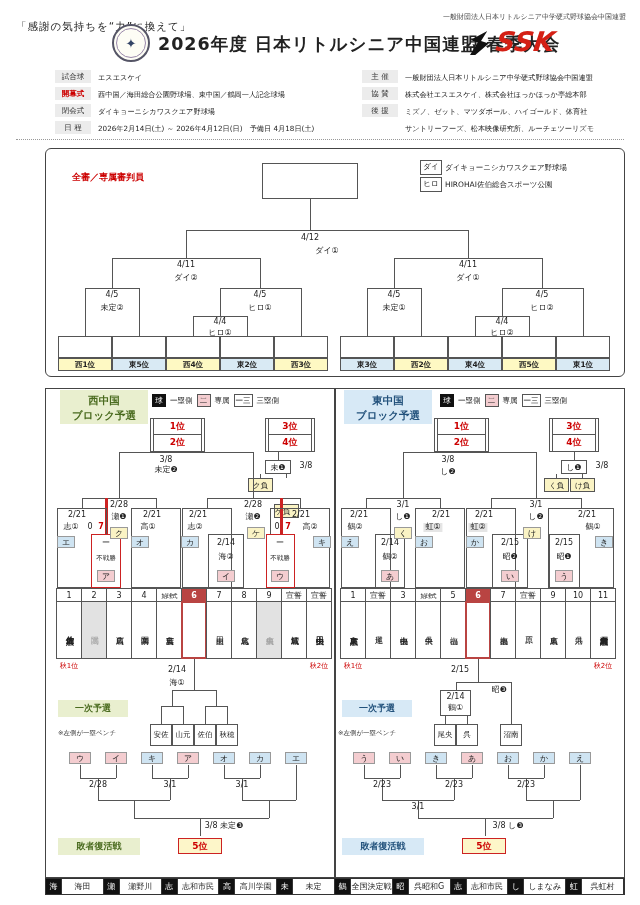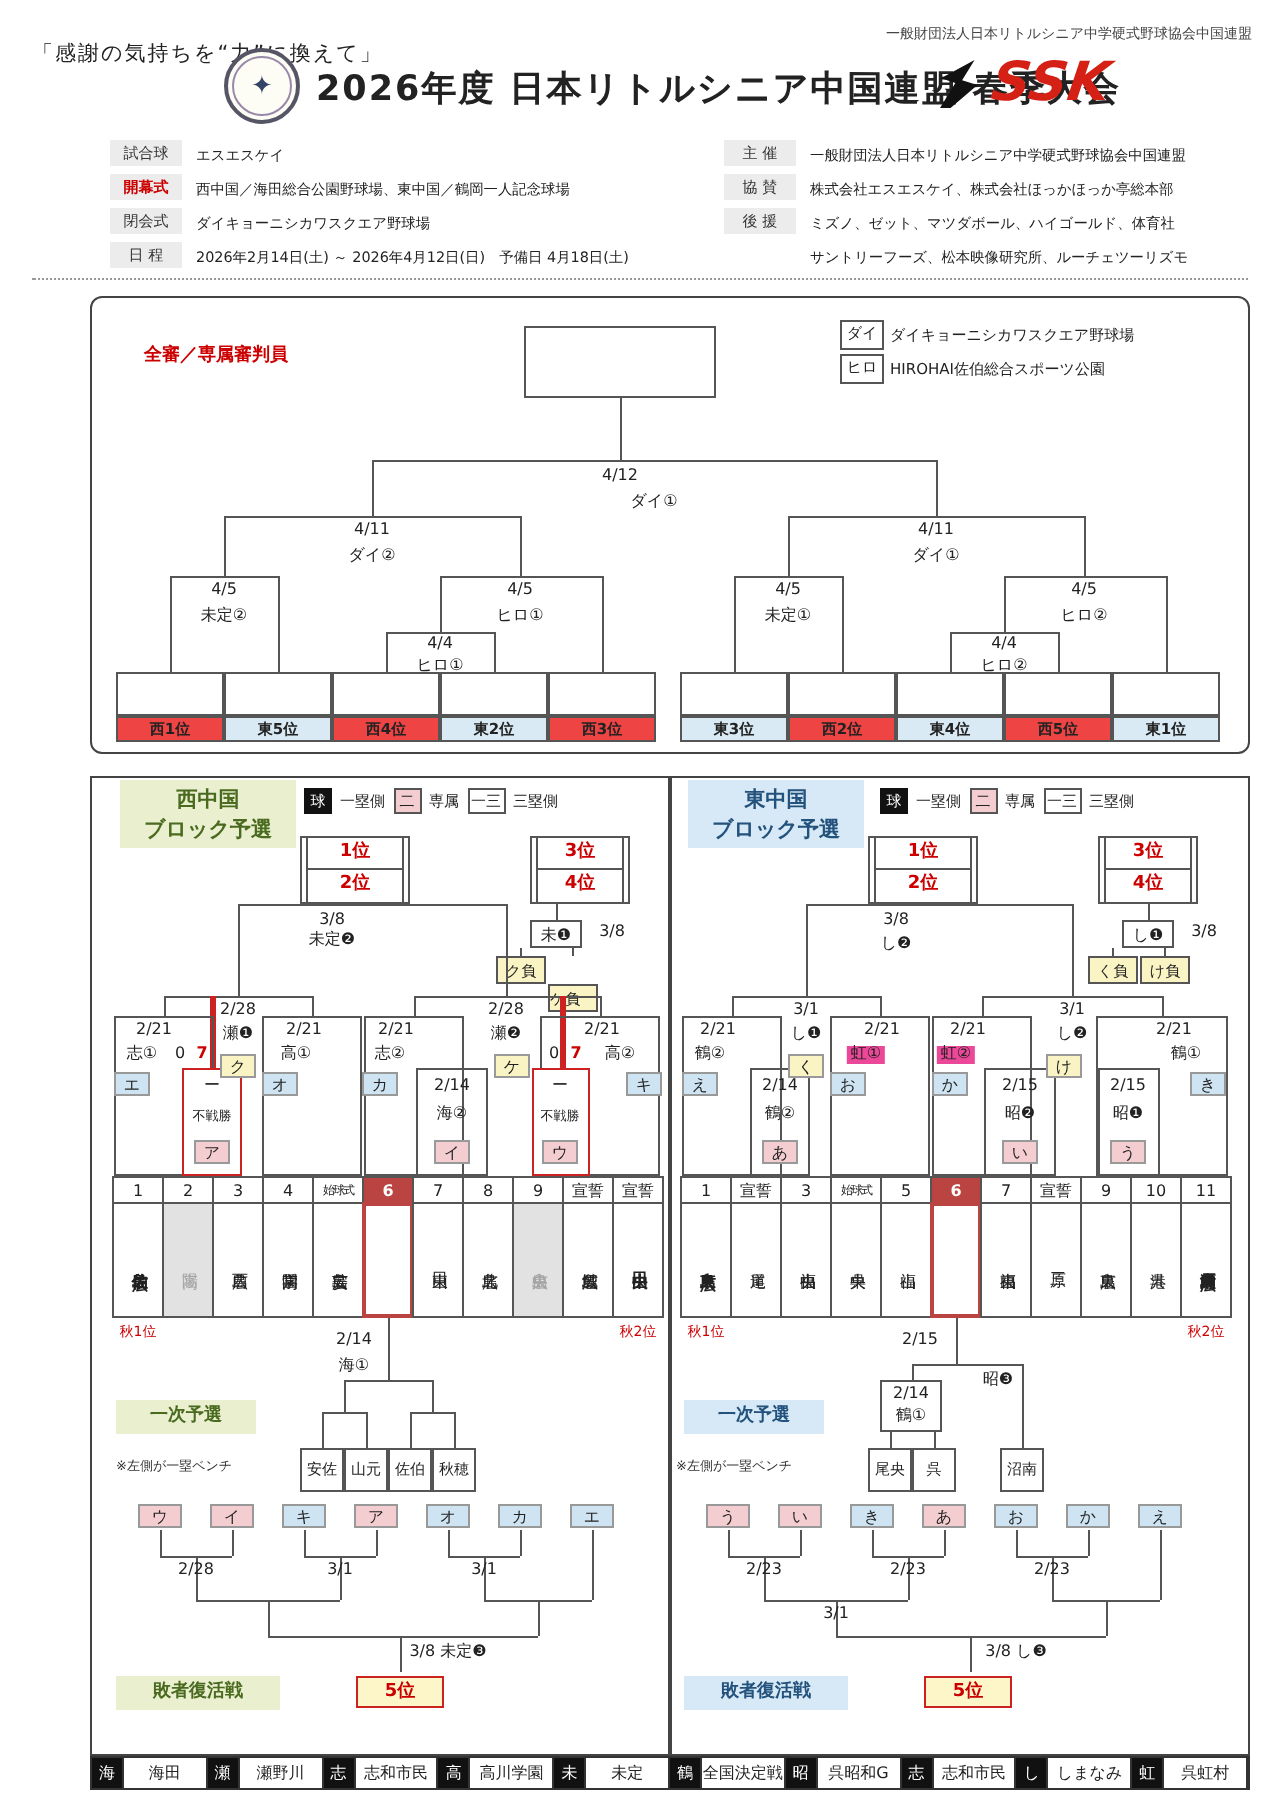--- a/index.html
+++ b/index.html
@@ -2,42 +2,42 @@
 <html><head>
 <meta charset="utf-8">
 <style>
   html,body{margin:0;padding:0;background:#fff}
   .pg{position:relative;width:640px;height:905px;background:#fff;overflow:hidden;
       font-family:"DejaVu Sans","Liberation Sans",sans-serif;color:#222}
   .ab{position:absolute}
   .ln{position:absolute;background:#555}
   .lbl{position:absolute;font-size:8px;line-height:1.1;white-space:nowrap;transform:translateX(-50%);color:#222;text-align:center}
   .lbl.redtx{color:#c00;font-weight:bold}
-  .lbl.hl{background:#ec4899;padding:0 2px}
+  .lbl.hl{background:#e5e5e5;padding:0 2px}
   .lbl.sm{font-size:6.5px}
   .tagc{position:absolute;width:18px;height:12px;line-height:11px;font-size:8px;text-align:center;
         border:1px solid #999;transform:translateX(-50%);box-sizing:border-box;background:#fff}
   .tb{background:#cfe4f2}.tp{background:#f4cdd0}.ty{background:#faf3c4}
   .rect{position:absolute;border:1px solid #555;box-sizing:border-box}
   .rect.redb{border:1.6px solid #c22;background:#fff}
   .cellh{position:absolute;border:1px solid #555;box-sizing:border-box;font-size:8px;text-align:center;
          line-height:13px;background:#fff;overflow:hidden}
   .cellh.hdr-red{background:#b94442;color:#fff;font-weight:bold}
   .cellh.tiny{font-size:6px;letter-spacing:-1px}
   .cellt{position:absolute;border:1px solid #555;box-sizing:border-box;background:#fff;
          display:flex;align-items:center;justify-content:center;overflow:hidden}
   .vt{writing-mode:vertical-rl;text-orientation:upright;font-size:8px;line-height:1;letter-spacing:0}
   .cellt.gray{background:#e2e2e2;color:#a5a5a5}
   .cellt.boldtm{font-weight:bold}
   .cellt.slot{border:2px solid #b94442}
   .seedtx{position:absolute;font-size:7px;color:#c00;transform:translateX(-50%);white-space:nowrap}
   .seedbox{position:absolute;border:1px solid #555;background:#fff;box-sizing:border-box}
   .seedlbl{position:absolute;border:1px solid #555;box-sizing:border-box;font-size:7.5px;font-weight:bold;
            text-align:center;line-height:12px}
-  .sw{background:#ef4444}.se{background:#d9eaf4}
+  .sw{background:#fef9c3}.se{background:#d9eaf4}
   .rankbox{position:absolute;border:1.5px solid #555;box-sizing:border-box;background:#fff}
   .rankcell{height:50%;box-sizing:border-box;border-bottom:1px solid #555;color:#c00;font-weight:bold;
             font-size:9px;text-align:center;line-height:15px;margin:0 2px;border-left:1px solid #555;border-right:1px solid #555}
   .rankcell:last-child{border-bottom:none}
   .blkhdr{position:absolute;box-sizing:border-box;text-align:center;font-weight:bold;font-size:10.5px;
           padding-top:3px;line-height:1.4}
   .bw{background:#e9efcf;color:#4a6b1f}.be{background:#d7e9f6;color:#23527c}
   .pill{position:absolute;box-sizing:border-box;text-align:center;font-weight:bold;font-size:9px;line-height:16px}
   .fivebox{position:absolute;box-sizing:border-box;background:#fdf6c9;border:1.5px solid #c22;color:#c00;
            font-weight:bold;font-size:9px;text-align:center;line-height:14px}
@@ -142,21 +142,21 @@
     <div class="rankcell">2位</div>
   </div>
   <div class="rankbox" style="left:549px;top:418px;width:50px;height:34px">
     <div class="rankcell">3位</div>
     <div class="rankcell">4位</div>
   </div>
 
   <div class="rect" style="left:265px;top:460px;width:26px;height:14px;font-size:8px;text-align:center;line-height:13px;background:#fff">未❶</div>
   <div class="lbl" style="left:306px;top:462px">3/8</div>
   <div class="rect ty" style="left:248px;top:478px;width:25px;height:14px;font-size:7.5px;text-align:center;line-height:13px">ク負</div>
-  <div class="rect ty" style="left:274px;top:492px;width:25px;height:14px;font-size:7.5px;text-align:left;line-height:13px">ケ負</div>
+  <div class="rect ty" style="left:274px;top:504px;width:25px;height:14px;font-size:7.5px;text-align:left;line-height:13px">ケ負</div>
   <div class="rect" style="left:561px;top:460px;width:26px;height:14px;font-size:8px;text-align:center;line-height:13px;background:#fff">し❶</div>
   <div class="lbl" style="left:602px;top:462px">3/8</div>
   <div class="rect ty" style="left:544px;top:478px;width:25px;height:14px;font-size:7.5px;text-align:center;line-height:13px">く負</div>
   <div class="rect ty" style="left:570px;top:478px;width:25px;height:14px;font-size:7.5px;text-align:center;line-height:13px">け負</div>
 
   <div class="pill bw" style="left:58px;top:700px;width:70px;height:17px">一次予選</div>
   <div class="pill be" style="left:342px;top:700px;width:70px;height:17px">一次予選</div>
   <div class="note" style="left:58px;top:729px">※左側が一塁ベンチ</div>
   <div class="note" style="left:338px;top:729px">※左側が一塁ベンチ</div>
   <div class="rect" style="left:440px;top:690px;width:31px;height:26px;background:#fff"></div>

